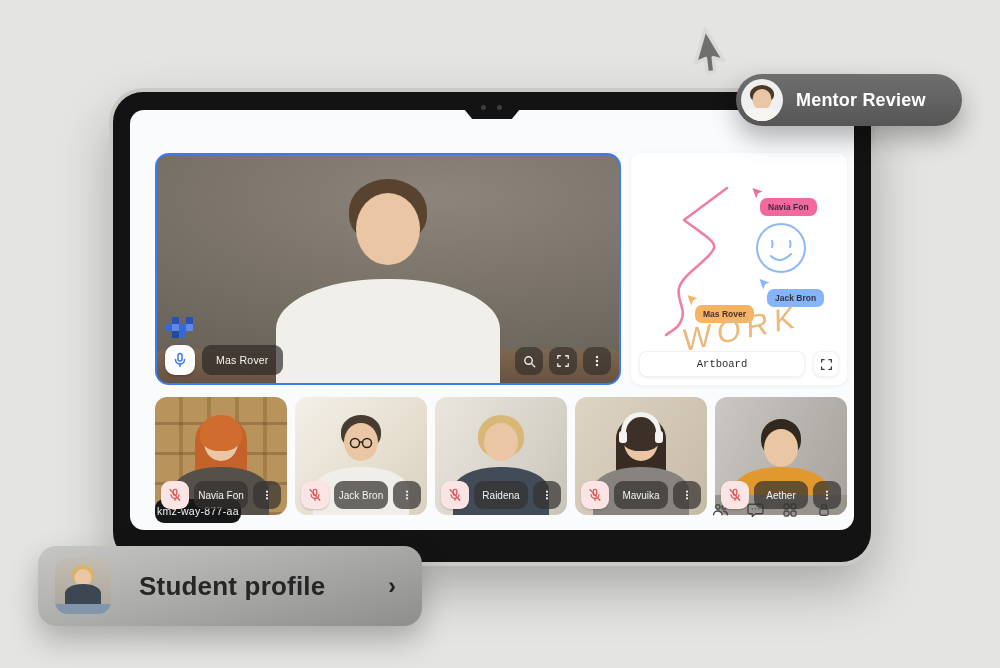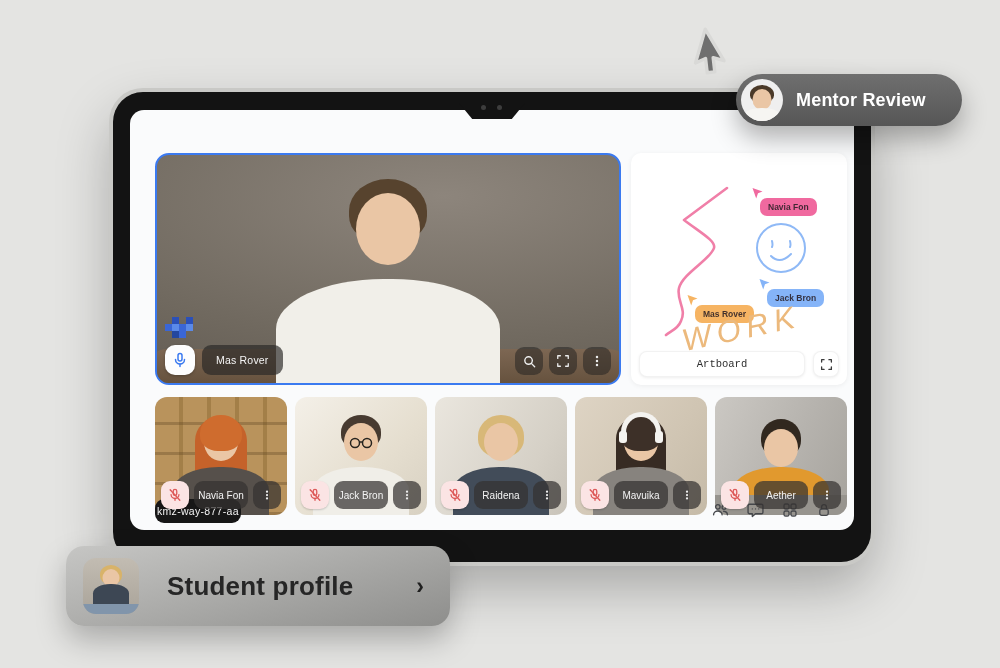--- a/index.html
+++ b/index.html
@@ -124,21 +124,21 @@
     display:flex; align-items:center; box-shadow:0 12px 26px rgba(0,0,0,.3); }
   .mentor-avatar { width:42px; height:42px; border-radius:50%; margin-left:5px; overflow:hidden;
     position:relative; background:#efefef; flex:0 0 auto; }
   .mentor-avatar .p-hair { left:50%; top:6px; width:24px; height:18px; transform:translateX(-50%); background:#4b3a29; }
   .mentor-avatar .p-head { left:50%; top:10px; width:19px; height:21px; transform:translateX(-50%); }
   .mentor-avatar .p-torso { left:50%; bottom:0; width:34px; height:13px; transform:translateX(-50%); background:#f6f5f2; }
   .mentor-label { color:#fff; font-size:18px; font-weight:bold; margin-left:13px; letter-spacing:.2px; }
 
   .student-card { position:absolute; left:38px; top:546px; width:384px; height:80px; z-index:15;
     background:linear-gradient(165deg,#c6c6c4 0%,#adadab 45%,#8e8e8c 100%);
-    border-radius:18px; display:flex; align-items:center; box-shadow:0 14px 30px rgba(0,0,0,.25);margin-left:28px; }
+    border-radius:18px; display:flex; align-items:center; box-shadow:0 14px 30px rgba(0,0,0,.25); }
   .student-avatar { width:56px; height:56px; border-radius:13px; margin-left:17px; overflow:hidden;
     position:relative; background:linear-gradient(#c2bcb2,#a9a399); flex:0 0 auto; }
   .student-avatar .p-hair { left:50%; top:7px; width:22px; height:19px; transform:translateX(-50%); background:#d8b369; }
   .student-avatar .p-head { left:50%; top:11px; width:17px; height:18px; transform:translateX(-50%); }
   .student-avatar .p-torso { left:50%; bottom:10px; width:36px; height:20px; transform:translateX(-50%); background:#3d4754; }
   .student-avatar .jeans { position:absolute; left:0; right:0; bottom:0; height:10px; background:#8195ab; }
   .student-label { font-size:26px; font-weight:bold; color:#262626; margin-left:28px; letter-spacing:.2px; }
   .student-chevron { margin-left:auto; margin-right:26px; font-size:23px; font-weight:bold; color:#1f1f1f; }
 </style>
 </head>

